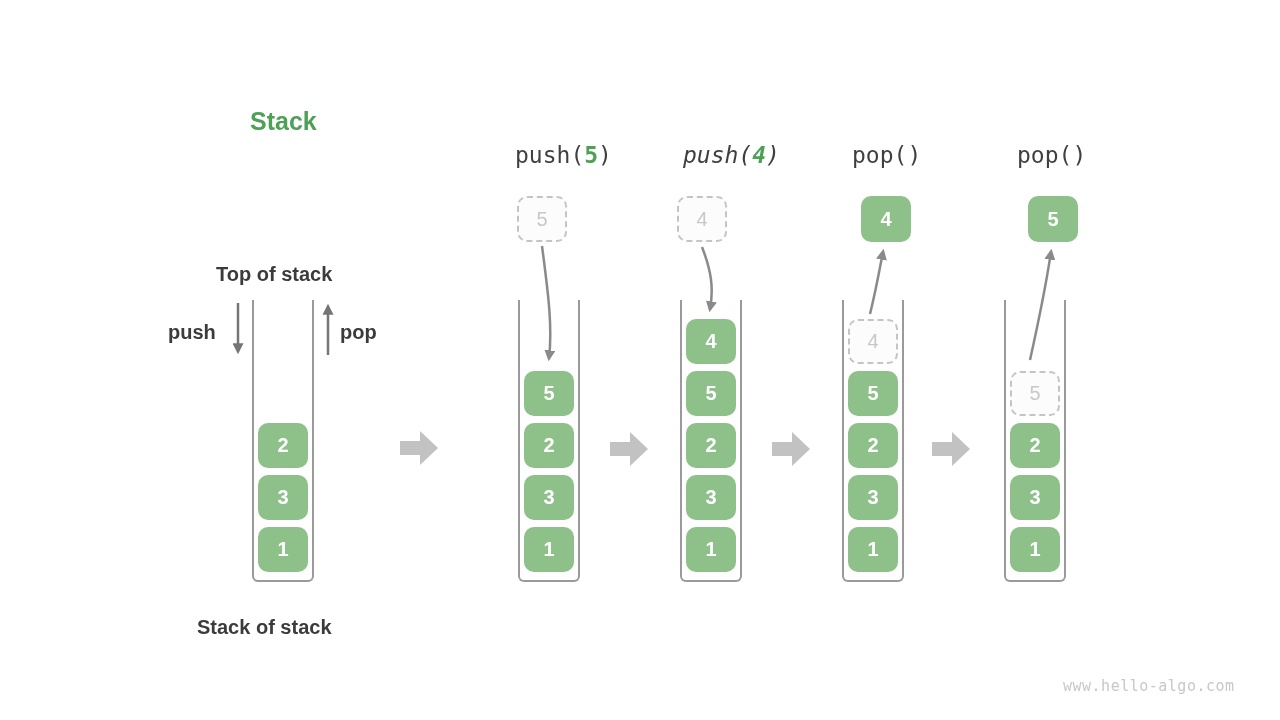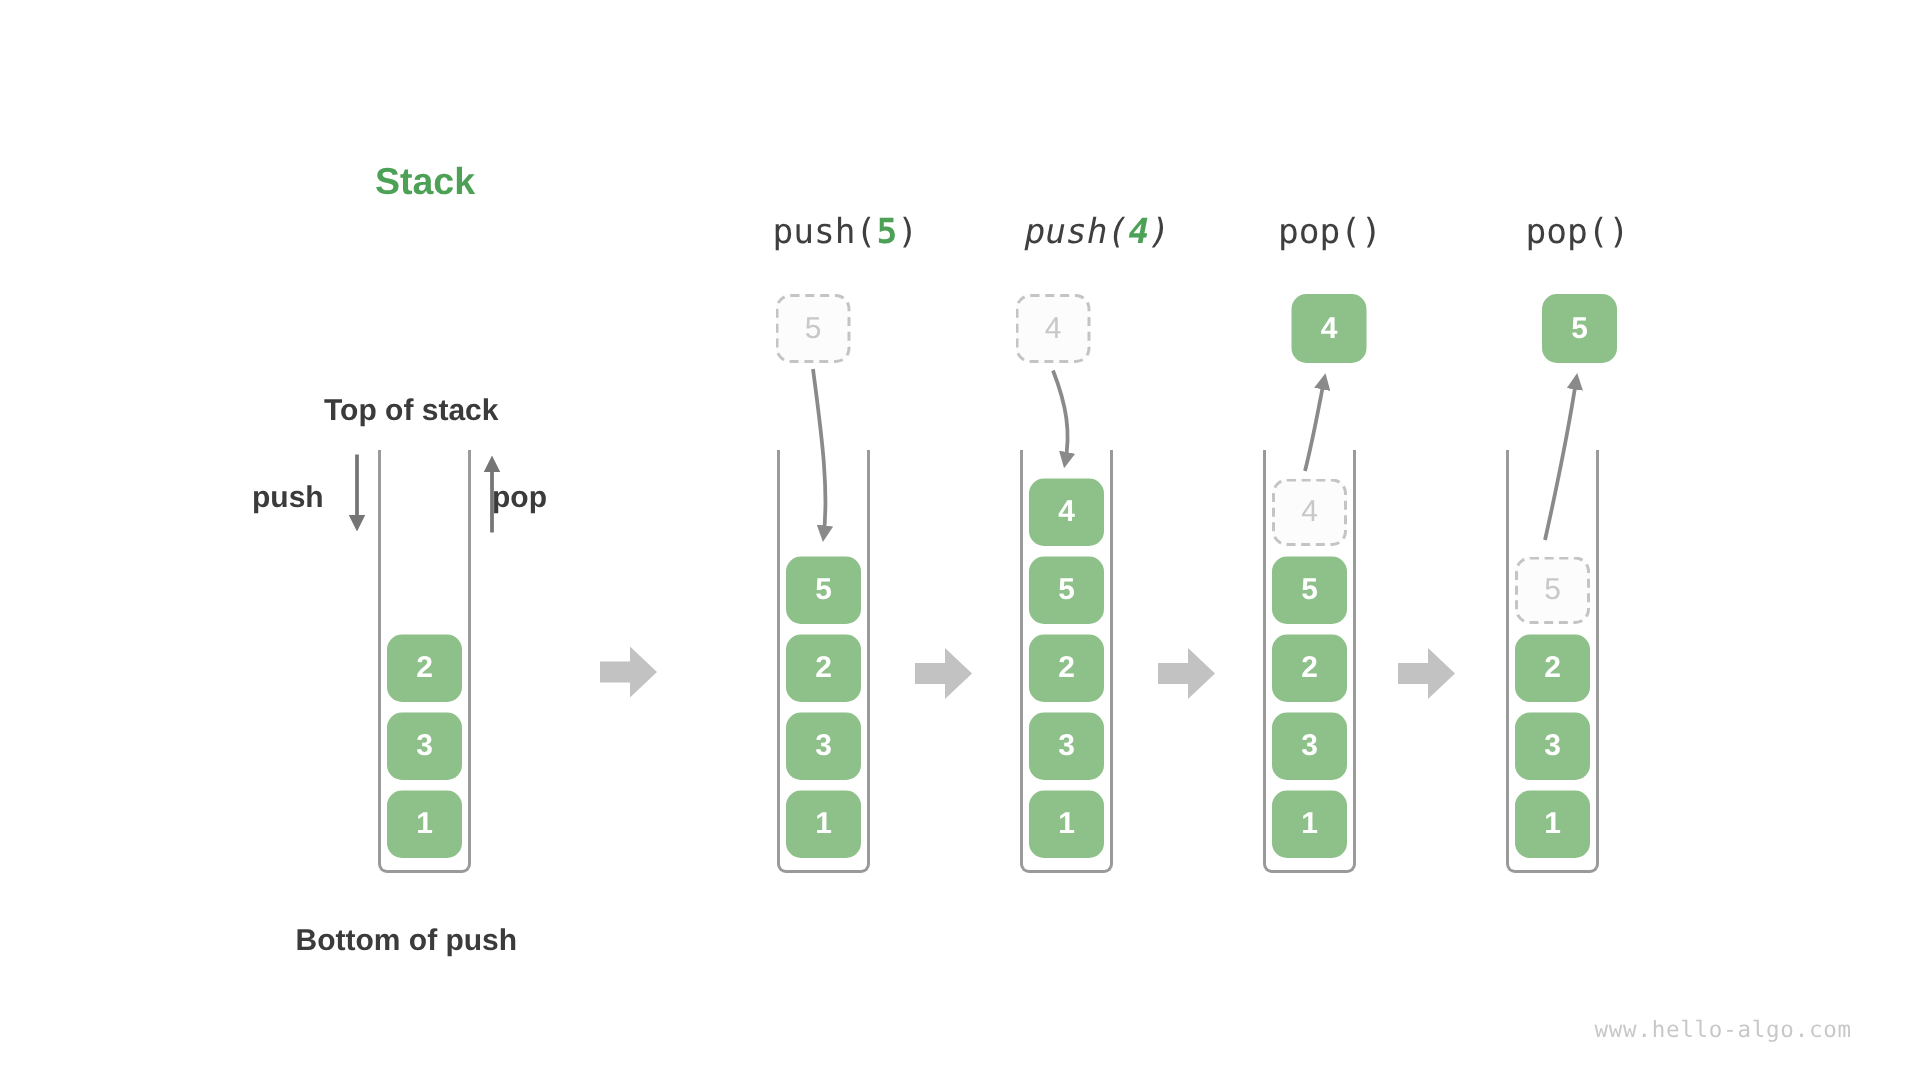--- a/index.html
+++ b/index.html
@@ -62,23 +62,23 @@
   marker path.mk-pp { fill: var(--push_pop_arrow); }
   .block-arrow { fill: var(--block_arrow_gray); }
 </style>
 </head>
 <body>
 
 <div class="canvas">
 
   <div class="title">Stack</div>
   <div class="bold-label" style="left:216px; top:247px;margin-top:16px;">Top of stack</div>
-  <div class="bold-label" style="left:197px; top:616px;">Bottom of push</div>
+  <div class="bold-label" style="left:197px; top:616px;">Stack of stack</div>
   <div class="bold-label" style="left:168px; top:321px;text-align:center;">push</div>
-  <div class="bold-label" style="left:328px; top:321px;">pop</div>
+  <div class="bold-label" style="left:340px; top:321px;">pop</div>
 
   <div class="op-header" style="left:515px;"><span>push(</span><span class="arg">5</span><span>)</span></div>
   <div class="op-header" style="left:683px;font-style:italic;"><span>push(</span><span class="arg">4</span><span>)</span></div>
   <div class="op-header" style="left:852px;"><span>pop()</span></div>
   <div class="op-header" style="left:1017px;"><span>pop()</span></div>
 
   <div class="float-box ghost" style="left:517px;">5</div>
   <div class="float-box ghost" style="left:677px;">4</div>
   <div class="float-box solid" style="left:861px;">4</div>
   <div class="float-box solid" style="left:1028px;">5</div>

